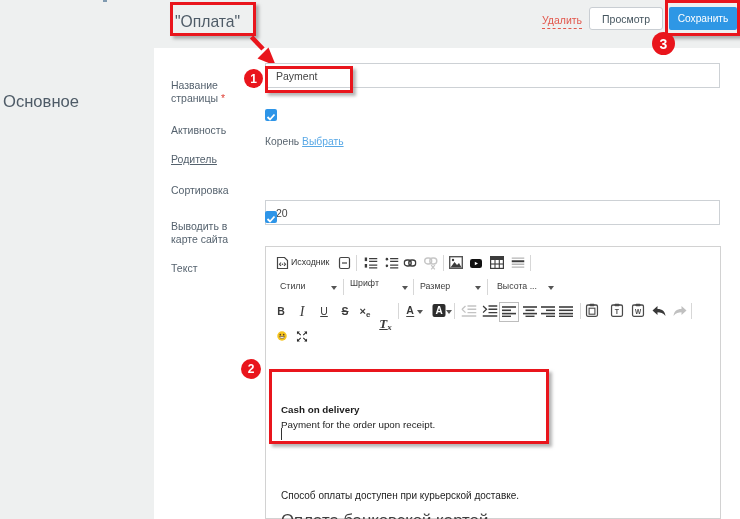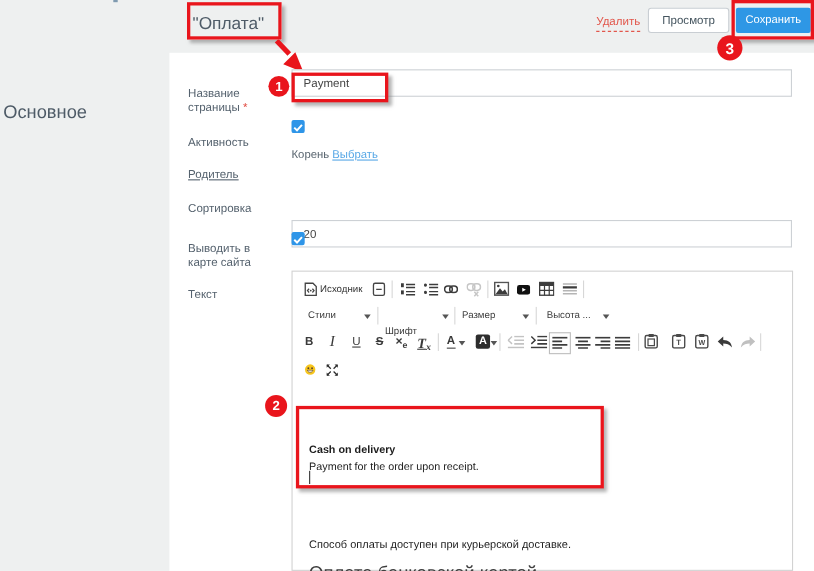--- a/index.html
+++ b/index.html
@@ -136,21 +136,21 @@
     <line x1="0" y1="8.5" x2="15" y2="8.5" stroke="#b5b5b5" stroke-width="1.6"></line>
     <line x1="0" y1="11.8" x2="15" y2="11.8" stroke="#b5b5b5" stroke-width="1.6"></line>
   </svg>
   <div class="sep2" style="left:530px;top:255px;"></div>
 
   <div class="cc t3" style="left:281px;top:304.5px;font-weight:bold;">B</div>
   <div class="cc t3" style="left:302px;top:304px;font-style:italic;font-family:'Liberation Serif',serif;font-size:14px;">I</div>
   <div class="cc t3" style="left:324px;top:304.5px;text-decoration:underline;">U</div>
   <div class="cc t3" style="left:345px;top:304.5px;text-decoration:line-through;font-weight:bold;">S</div>
   <div class="cc t3" style="left:365px;top:305px;font-weight:bold;font-size:11px;">×<span style="font-size:8px;vertical-align:-2px;">e</span></div>
-  <div class="cc t3" style="left:385.5px;top:304px;font-style:italic;font-family:'Liberation Serif',serif;font-weight:bold;font-size:13px;"><u>T</u><span style="font-size:9px;vertical-align:-2px;">x</span></div>
+  <div class="cc t3" style="left:385.5px;top:316px;font-style:italic;font-family:'Liberation Serif',serif;font-weight:bold;font-size:13px;"><u>T</u><span style="font-size:9px;vertical-align:-2px;">x</span></div>
   <div class="sep2" style="left:398px;top:303px;"></div>
   <div class="cc t3" style="left:410px;top:305px;font-weight:bold;border-bottom:1.5px solid #444;line-height:11px;">A</div>
   <div class="caret" style="left:417px;top:310px;"></div>
   <div class="cc" style="left:439px;top:304px;width:13px;height:13px;background:#2d2d2d;border-radius:2px;color:#fff;font-size:10px;font-weight:bold;text-align:center;line-height:13px;">A</div>
   <div class="caret" style="left:445.5px;top:310px;"></div>
   <div class="sep2" style="left:454px;top:303px;"></div>
   <svg class="cc" style="left:469px;top:305px;" width="15" height="12" viewBox="0 0 15 12">
     <g stroke="#c3c3c3" stroke-width="1.4">
         <line x1="6" y1="1" x2="15" y2="1"></line>
         <line x1="6" y1="4.3" x2="15" y2="4.3"></line>
@@ -234,21 +234,21 @@
   <svg class="cc" style="left:302px;top:330.5px;" width="11" height="11" viewBox="0 0 13 13">
     <g stroke="#2c2c2c" stroke-width="1.3">
       <path d="M1 1 L5 5 M12 1 L8 5 M1 12 L5 8 M12 12 L8 8"></path>
     </g>
     <path d="M0.5 0.5 h3.5 l-3.5 3.5 z M12.5 0.5 v3.5 l-3.5 -3.5 z M0.5 12.5 v-3.5 l3.5 3.5 z M12.5 12.5 h-3.5 l3.5 -3.5 z" fill="#2c2c2c"></path>
   </svg>
 
   <div class="ddl" style="left:280px;top:281px;">Стили</div>
   <div class="caret" style="left:331px;top:286px;"></div>
   <div class="sep2" style="left:343px;top:279px;"></div>
-  <div class="ddl" style="left:350px;top:296px;">Шрифт</div>
+  <div class="ddl" style="left:350px;top:278px;">Шрифт</div>
   <div class="caret" style="left:402px;top:286px;"></div>
   <div class="sep2" style="left:413px;top:279px;"></div>
   <div class="ddl" style="left:420px;top:281px;">Размер</div>
   <div class="caret" style="left:475px;top:286px;"></div>
   <div class="sep2" style="left:487px;top:279px;"></div>
   <div class="ddl" style="left:497px;top:281px;">Высота ...</div>
   <div class="caret" style="left:548px;top:286px;"></div>
 
   <div class="redbox" style="left:269px;top:369px;width:280px;height:75px;"></div>
   <div class="circle" style="left:241px;top:359px;width:20px;height:20px;font-size:12px;">2</div>

